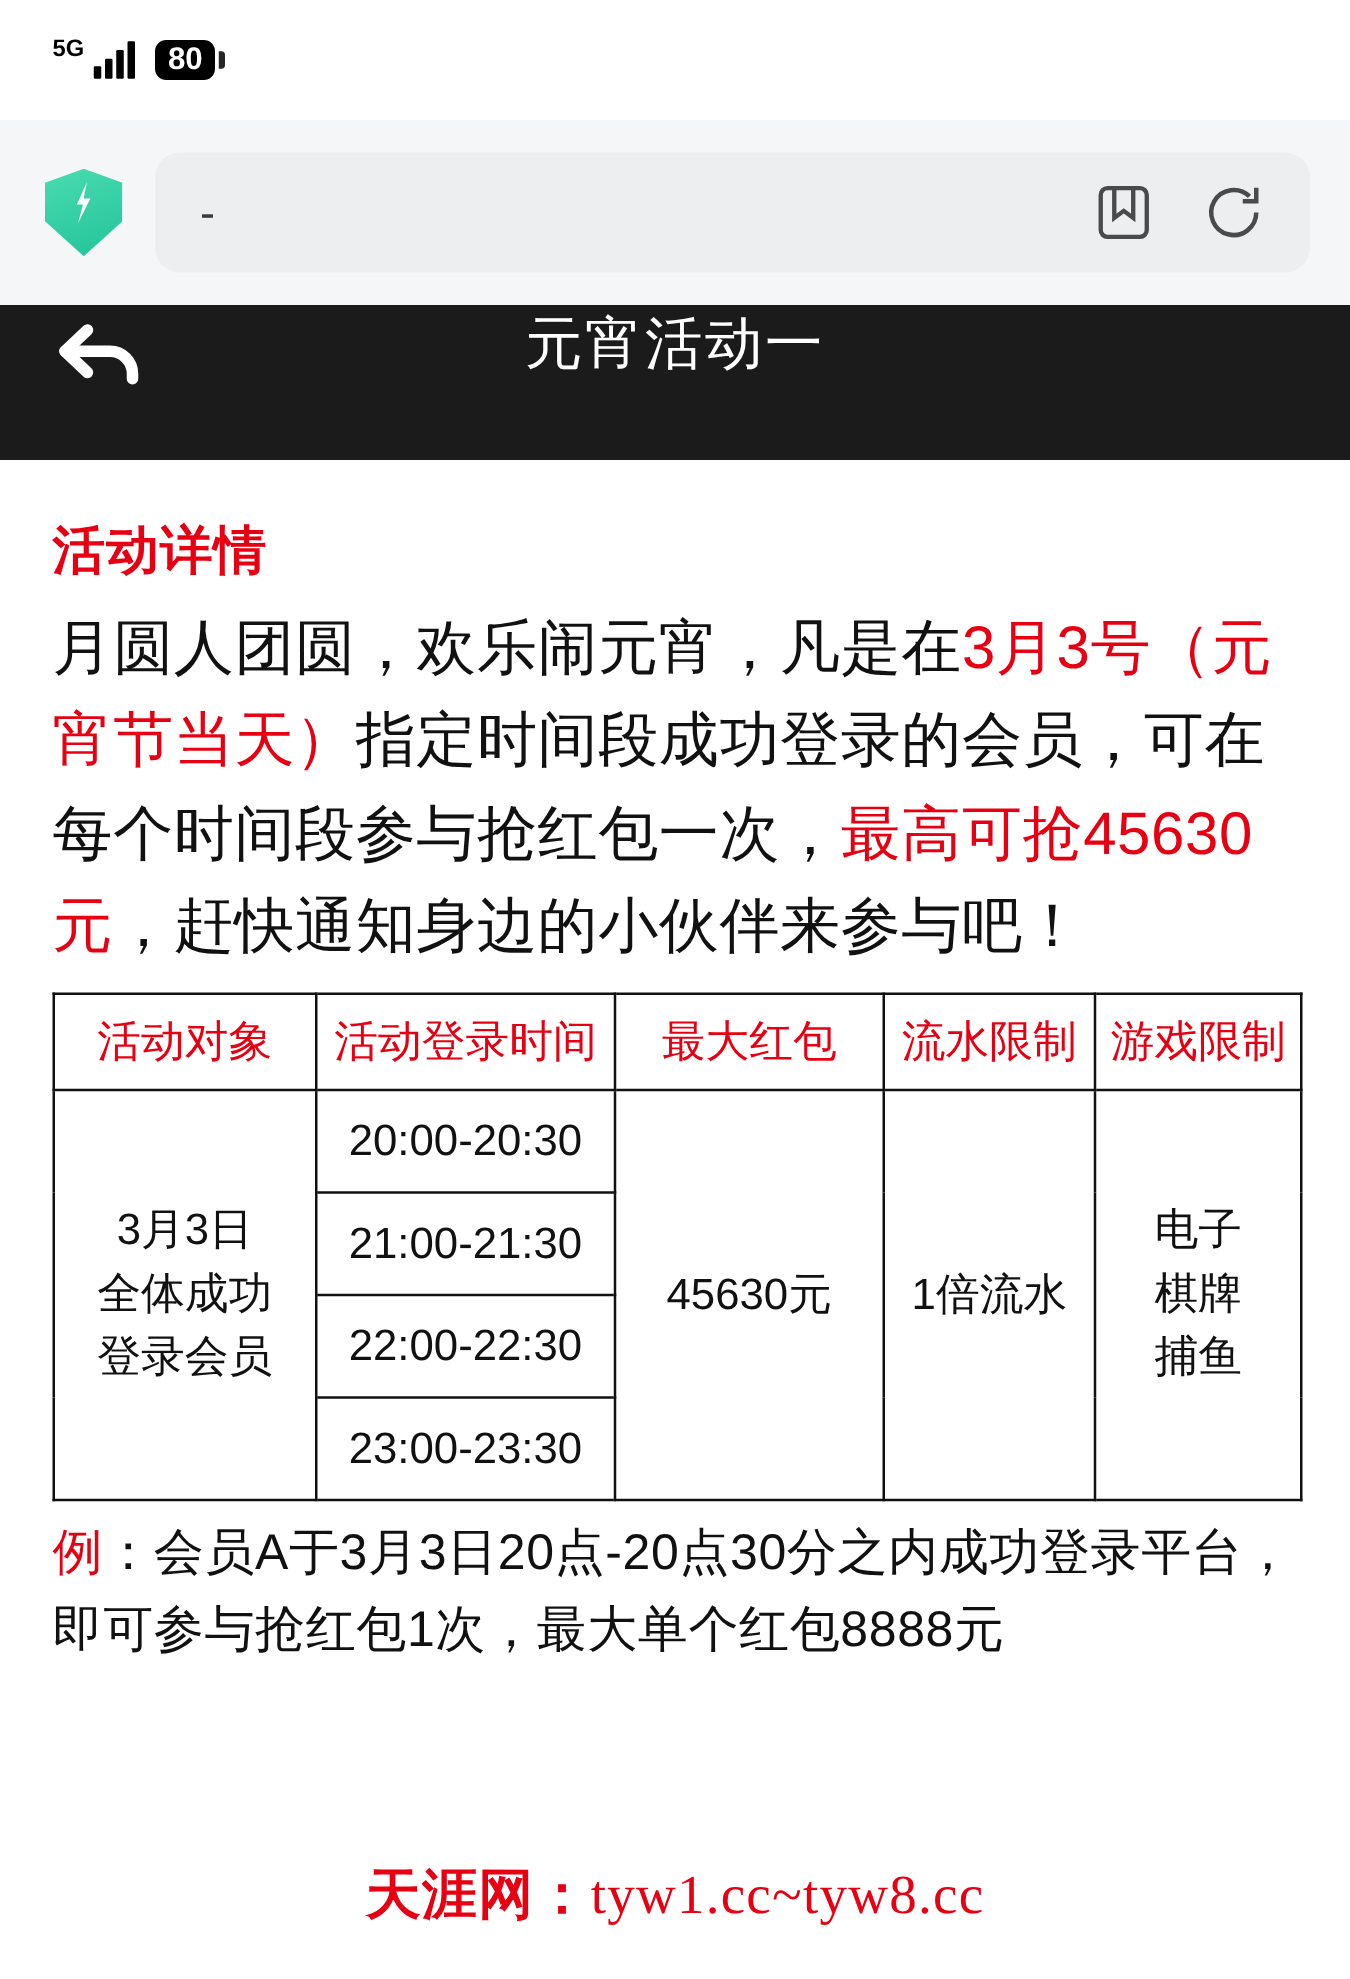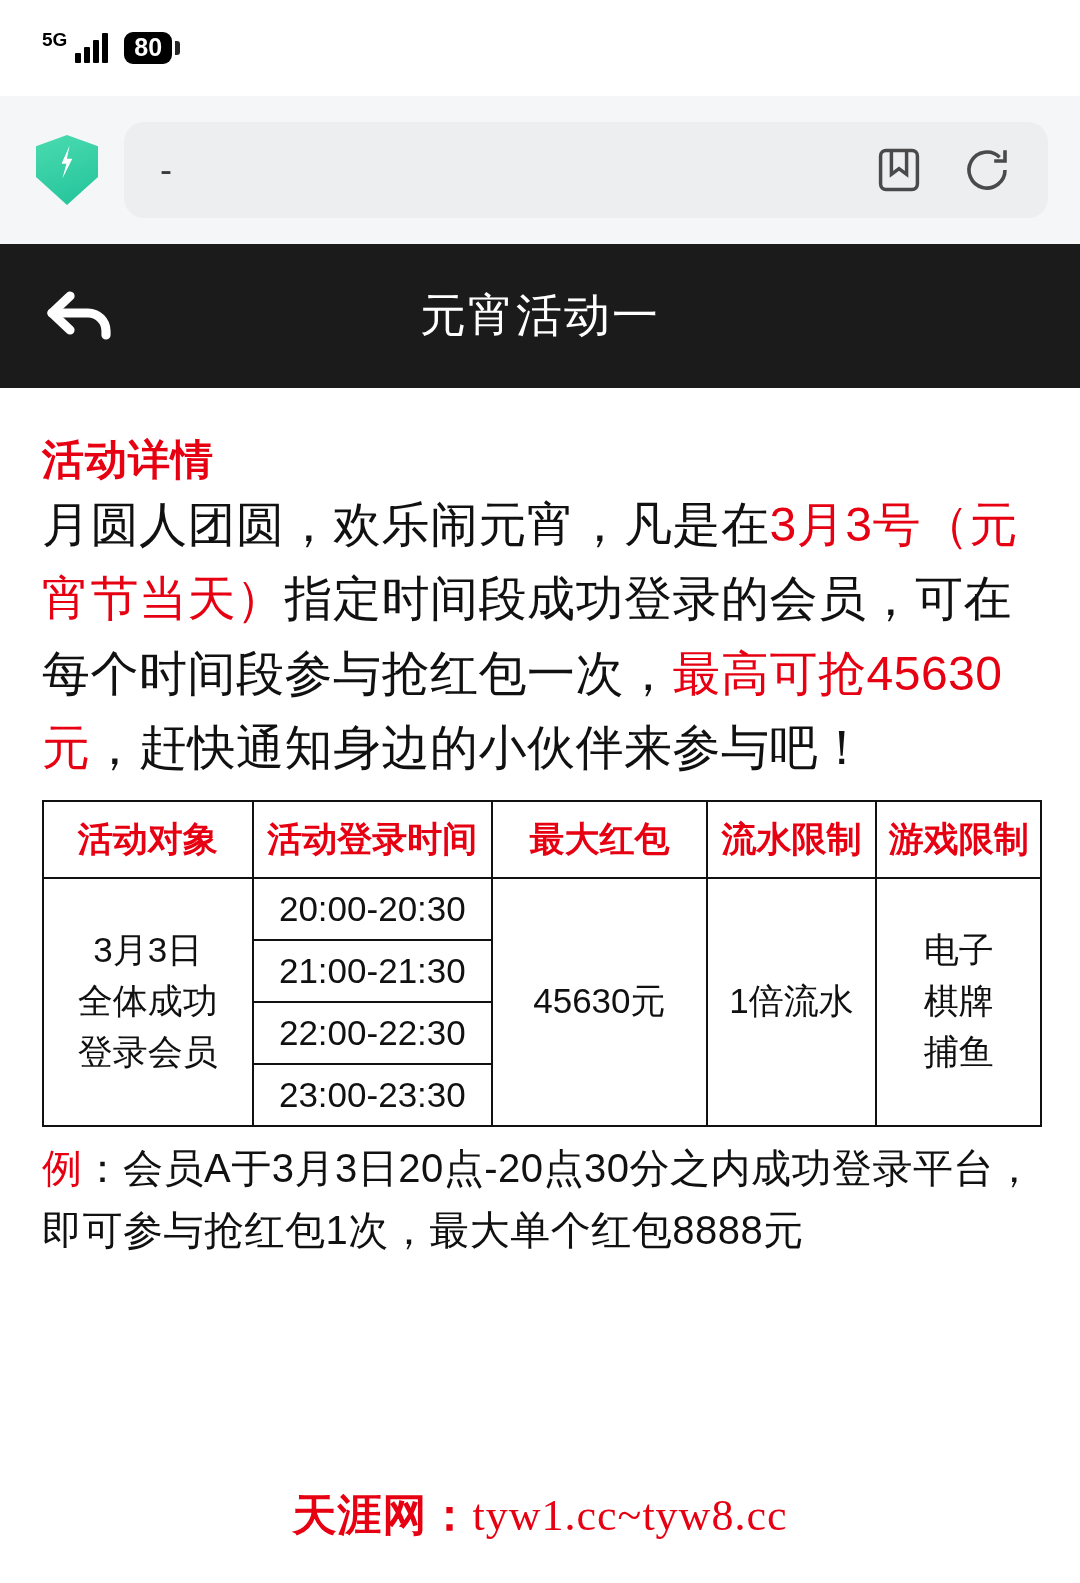--- a/index.html
+++ b/index.html
@@ -134,24 +134,23 @@
   }
   .icon-btn {
     width: 62px; height: 62px;
     flex: none;
     display: flex; align-items: center; justify-content: center;
   }
   .icon-btn svg { display: block; }
 
   
   .title-bar {
-    height: 144px;
+    height: 124px;
     background: #1b1b1b;
     display: flex;
-    align-items: center;
     position: relative;
     padding: 0 40px;
   }
   .back-arrow {
     width: 80px; height: 80px;
     display: flex; align-items: center; justify-content: center;
   }
   .page-title {
     position: absolute;
     left: 0; right: 0;
@@ -166,20 +165,21 @@
   
   .content {
     padding: 44px 38px 0 42px;
     color: #111;
   }
   .section-title {
     color: #e60012;
     font-size: 42px;
     font-weight: 700;
     letter-spacing: 1px;
+    margin-bottom: 14px;
   }
   .intro {
     font-size: 48px;
     line-height: 1.55;
     color: #111;
     letter-spacing: 0.5px;
   }
   .intro .hl { color: #e60012; }
 
   table.promo {
@@ -191,25 +191,25 @@
   table.promo th, table.promo td {
     border: 2px solid #111;
     text-align: center;
     vertical-align: middle;
     font-weight: 400;
   }
   table.promo th {
     color: #e60012;
     font-size: 35px;
     padding: 14px 2px;
-    font-weight: 700;
+    font-weight: 400;
   }
   table.promo td {
     font-size: 35px;
-    padding: 10px 2px;
+    padding: 20px 2px;
     color: #111;
   }
   td.slot { font-size: 36px; padding: 12px 2px; }
   td.target, td.games { line-height: 1.45; font-size: 36px; }
   col.c1 { width: 21%; }
   col.c2 { width: 24%; }
   col.c3 { width: 21.5%; }
   col.c4 { width: 17%; }
   col.c5 { width: 16.5%; }
 

